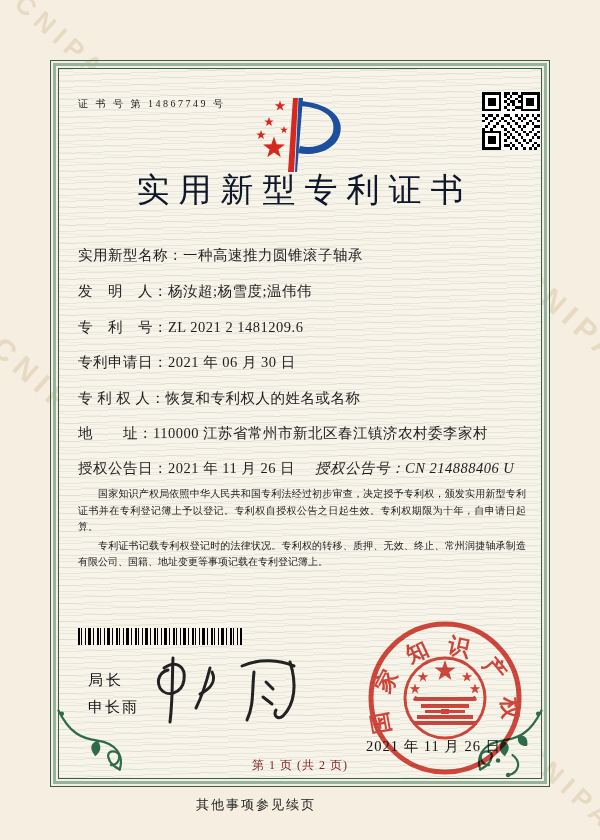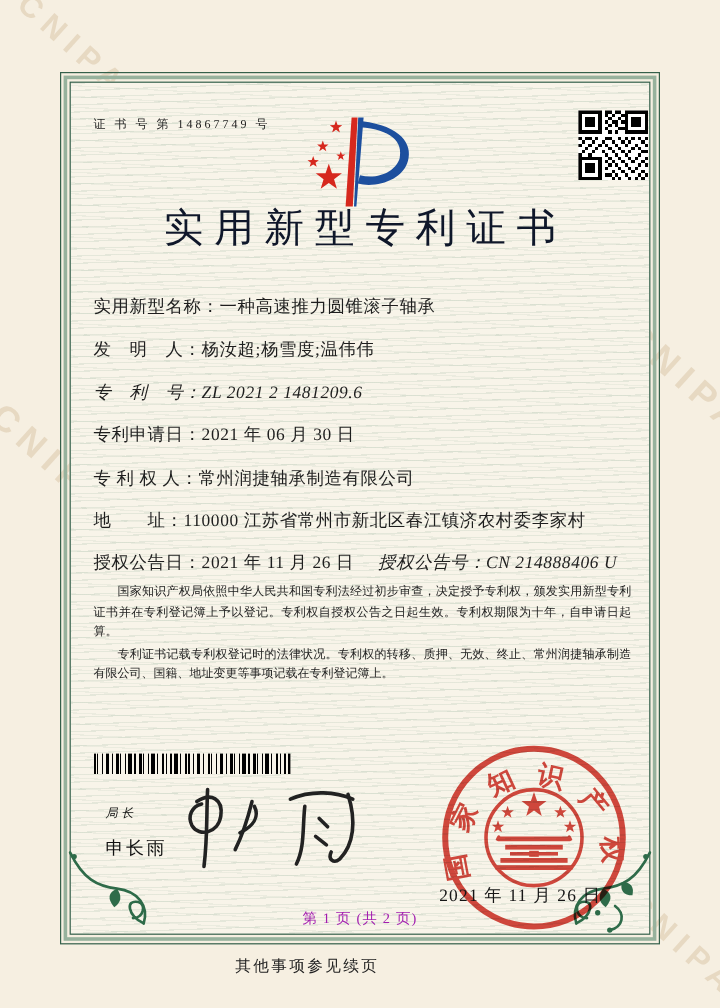--- a/index.html
+++ b/index.html
@@ -43,27 +43,27 @@
   .paras p{margin:0 0 2px 0;font-size:10px;line-height:1.66;text-indent:2em;text-align:justify;}
   
   .barcode{
     position:absolute;left:78px;top:628px;width:164px;height:17px;
     background:repeating-linear-gradient(90deg,
       #000 0 2px,#f8f4e9 2px 3px,#000 3px 4px,#f8f4e9 4px 7px,
       #000 7px 8px,#f8f4e9 8px 10px,#000 10px 13px,#f8f4e9 13px 15px,
       #000 15px 16px,#f8f4e9 16px 19px);
   }
   
-  .sig-title{position:absolute;left:88px;top:671px;font-size:10px;letter-spacing:3px;color:#111;font-style:italic;}
+  .sig-title{position:absolute;left:88px;top:671px;font-size:15px;letter-spacing:3px;color:#111;}
   .sig-name{position:absolute;left:88px;top:698px;font-size:15px;letter-spacing:2px;color:#111;text-align:center;}
   .sig-script{position:absolute;left:142px;top:650px;width:180px;height:82px;}
   
   .seal{position:absolute;left:357px;top:610px;width:176px;height:172px;opacity:0.88;mix-blend-mode:multiply;}
   .seal-date{position:absolute;left:366px;top:737px;width:140px;font-size:14.5px;letter-spacing:1px;color:#161616;z-index:5;}
-  .page-num{position:absolute;left:0;top:757px;width:600px;text-align:center;font-size:12px;color:#a21caf;letter-spacing:1px;}
+  .page-num{position:absolute;left:0;top:757px;width:600px;text-align:center;font-size:12px;color:#7f1d1d;letter-spacing:1px;}
   .footer-note{position:absolute;left:0;top:796px;width:512px;text-align:center;font-size:13px;color:#222;letter-spacing:2px;}
 </style>
 </head>
 <body>
 
 <div class="sheet">
 
   <div class="wm" style="left:4px;top:22px;font-size:26px;">CNIPA</div>
   <div class="wm" style="left:-20px;top:368px;font-size:30px;">CNIPA</div>
   <div class="wm" style="left:508px;top:300px;font-size:30px;">CNIPA</div>
@@ -152,28 +152,28 @@
   </svg>
 
   <div class="title">实用新型专利证书</div>
 
   <div class="field-row" style="top:282px;">
     <span>发　明　人：</span><span>杨汝超;杨雪度;温伟伟</span>
   </div>
   <div class="field-row" style="top:246px;">
     <span>实用新型名称：</span><span>一种高速推力圆锥滚子轴承</span>
   </div>
-  <div class="field-row" style="top:318px;font-style:italic;">
+  <div class="field-row" style="top:318px;">
     <span>专　利　号：</span><span>ZL 2021 2 1481209.6</span>
   </div>
   <div class="field-row" style="top:353px;">
     <span>专利申请日：</span><span>2021 年 06 月 30 日</span>
   </div>
   <div class="field-row" style="top:389px;">
-    <span>专 利 权 人：</span><span>常州润捷轴承制造有限公司</span>
+    <span>专 利 权 人：</span><span>恢复和专利权人的姓名或名称</span>
   </div>
   <div class="field-row" style="top:424px;">
     <span>地　　址：</span><span>110000 江苏省常州市新北区春江镇济农村委李家村</span>
   </div>
   <div class="field-row" style="top:459px;">
     <span>授权公告日：</span><span>2021 年 11 月 26 日</span>
     <span class="grant">
       <span>授权公告号：</span><span>CN 214888406 U</span>
     </span>
   </div>

